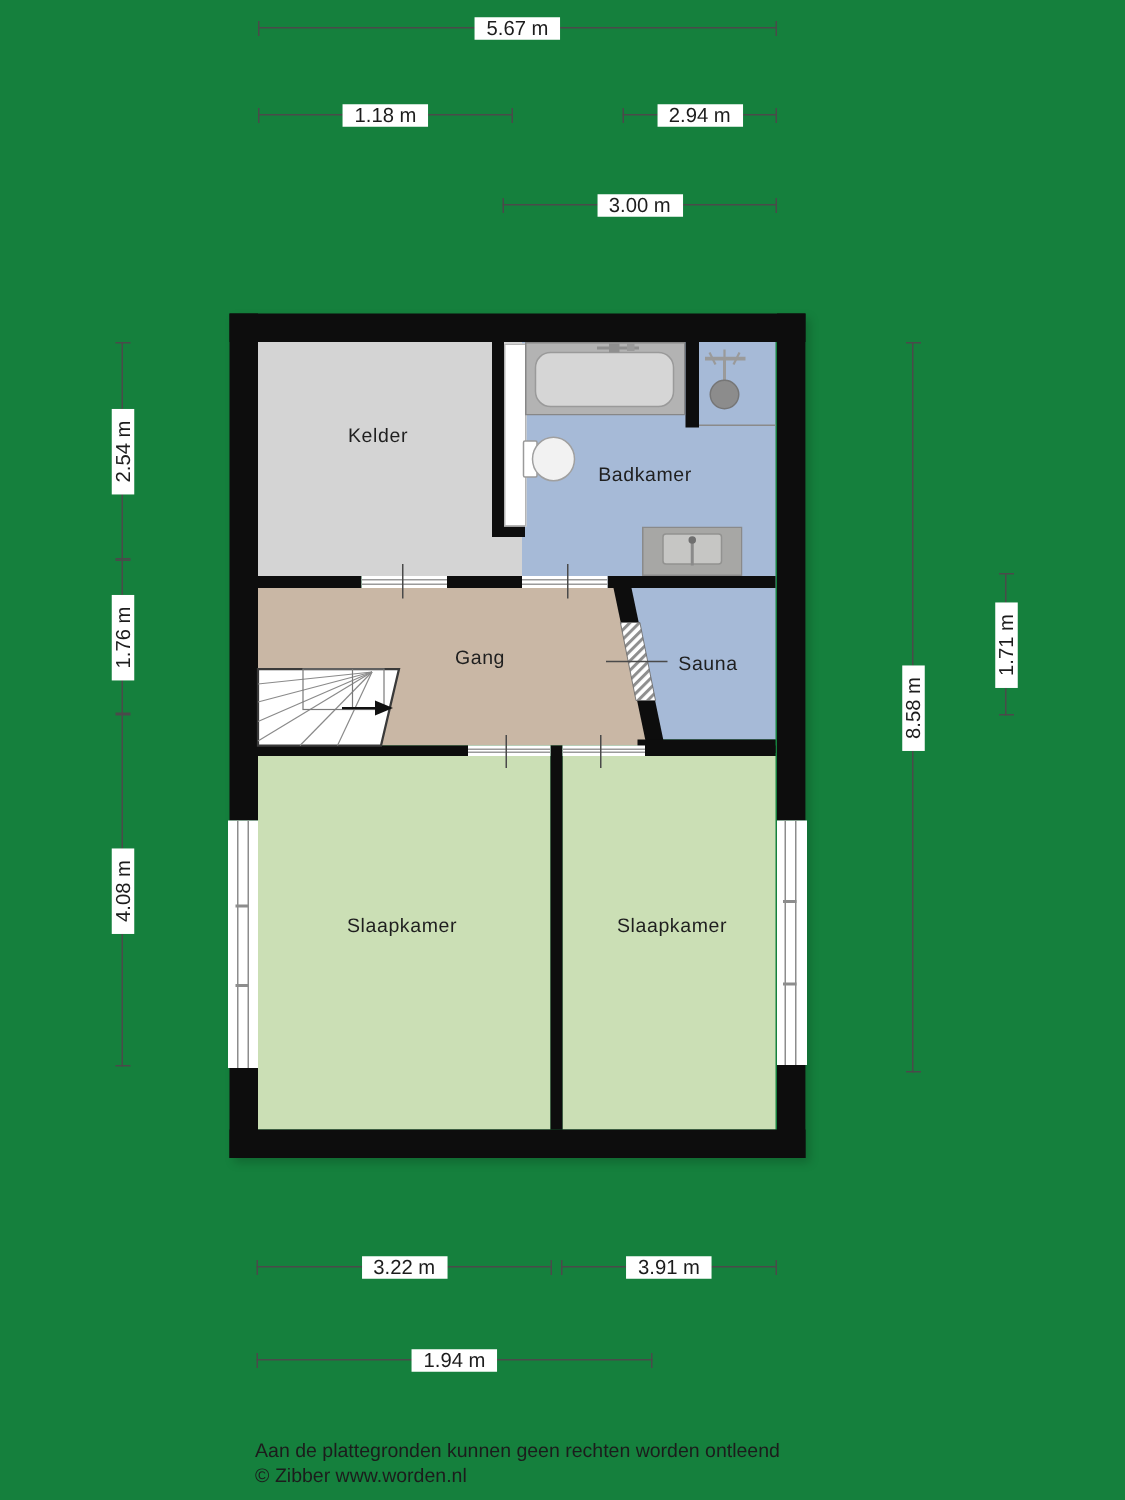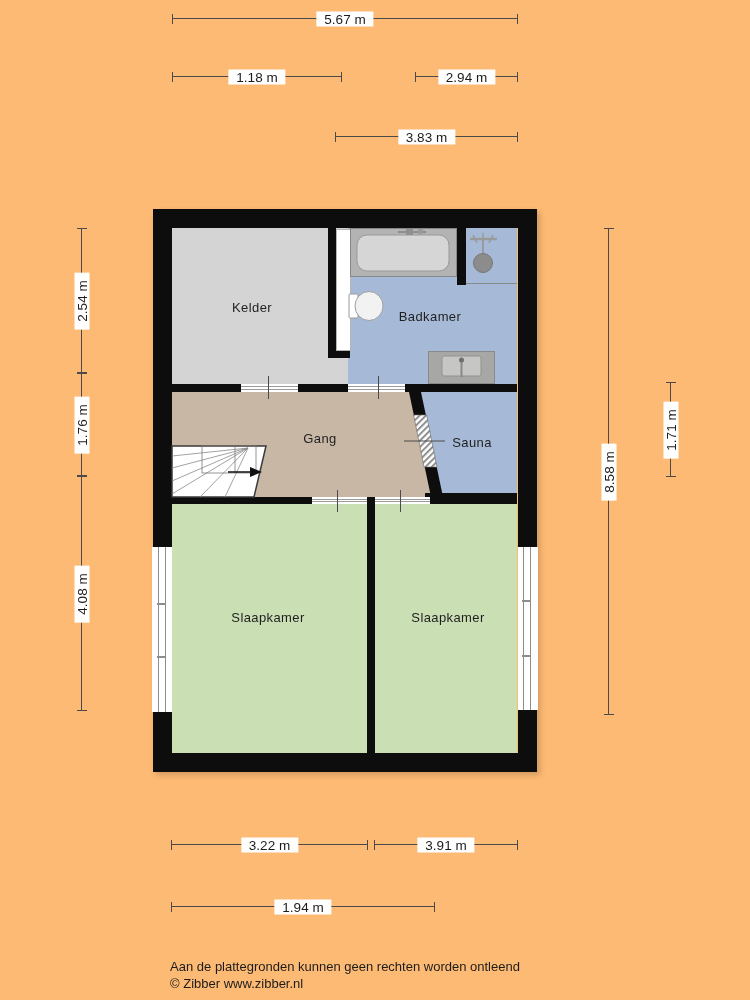--- a/index.html
+++ b/index.html
@@ -1,17 +1,17 @@
 <!DOCTYPE html>
 <html><head>
 <meta charset="utf-8">
 <style>
   html,body { margin:0; padding:0; background:#ffffff; }
   #screen {
-    position:relative; width:750px; height:1000px; background:#fdba74;
+    position:relative; width:750px; height:1000px; background:#15803d;
     font-family:"Liberation Sans", sans-serif; overflow:hidden;
   }
   .abs { position:absolute; }
 
   
   .wall { position:absolute; background:#0d0d0d; }
   .plan-shadow { position:absolute; left:153px; top:209px; width:384px; height:563px;
                  box-shadow:3px 3px 6px rgba(0,0,0,0.18); }
 
   
@@ -74,21 +74,21 @@
   <div class="dim-h" id="dim-top-full">
     <span class="dim-label">5.67 m</span>
     </div>
   <div class="dim-h" id="dim-top-left">
     <span class="dim-label">1.18 m</span>
     </div>
   <div class="dim-h" id="dim-top-right">
     <span class="dim-label">2.94 m</span>
     </div>
   <div class="dim-h" id="dim-top-inner">
-    <span class="dim-label">3.83 m</span>
+    <span class="dim-label">3.00 m</span>
     </div>
 
   <div class="dim-v" id="dim-left-upper">
     <span class="dim-label">2.54 m</span>
     </div>
   <div class="dim-v" id="dim-left-middle">
     <span class="dim-label">1.76 m</span>
     </div>
   <div class="dim-v" id="dim-left-lower">
     <span class="dim-label">4.08 m</span>
@@ -197,35 +197,35 @@
     <line x1="78" y1="4" x2="2" y2="37" stroke="#8a8a8a" stroke-width="0.8"></line>
     <line x1="78" y1="4" x2="2" y2="50" stroke="#8a8a8a" stroke-width="0.8"></line>
     <line x1="78" y1="4" x2="30" y2="53" stroke="#8a8a8a" stroke-width="0.8"></line>
     <line x1="78" y1="4" x2="55" y2="53" stroke="#8a8a8a" stroke-width="0.8"></line>
     <rect x="32" y="2" width="54" height="27" fill="none" stroke="#7a7a7a" stroke-width="0.8"></rect>
     <line x1="65" y1="2" x2="65" y2="29" stroke="#7a7a7a" stroke-width="0.8"></line>
     <line x1="58" y1="28" x2="80" y2="28" stroke="#111111" stroke-width="1.5"></line>
     <polygon points="80,23 92,28 80,33" fill="#111111"></polygon>
   </svg>
 
-  <span class="room-label" style="left:252px; top:307px;">Kelder</span>
+  <span class="room-label" style="left:252px; top:290px;">Kelder</span>
   <span class="room-label" style="left:430px; top:316px;">Badkamer</span>
   <span class="room-label" style="left:320px; top:438px;">Gang</span>
   <span class="room-label" style="left:472px; top:442px;">Sauna</span>
   <span class="room-label" style="left:268px; top:617px;">Slaapkamer</span>
   <span class="room-label" style="left:448px; top:617px;">Slaapkamer</span>
 
   <div class="dim-h" id="dim-bottom-left">
     <span class="dim-label">3.22 m</span>
     </div>
   <div class="dim-h" id="dim-bottom-right">
     <span class="dim-label">3.91 m</span>
     </div>
   <div class="dim-h" id="dim-bottom-inner">
     <span class="dim-label">1.94 m</span>
     </div>
 
   <div id="footer">
     <div>Aan de plattegronden kunnen geen rechten worden ontleend</div>
-    <div>© Zibber www.zibber.nl</div>
+    <div>© Zibber www.worden.nl</div>
   </div>
 
 </div>
 
 </body></html>

